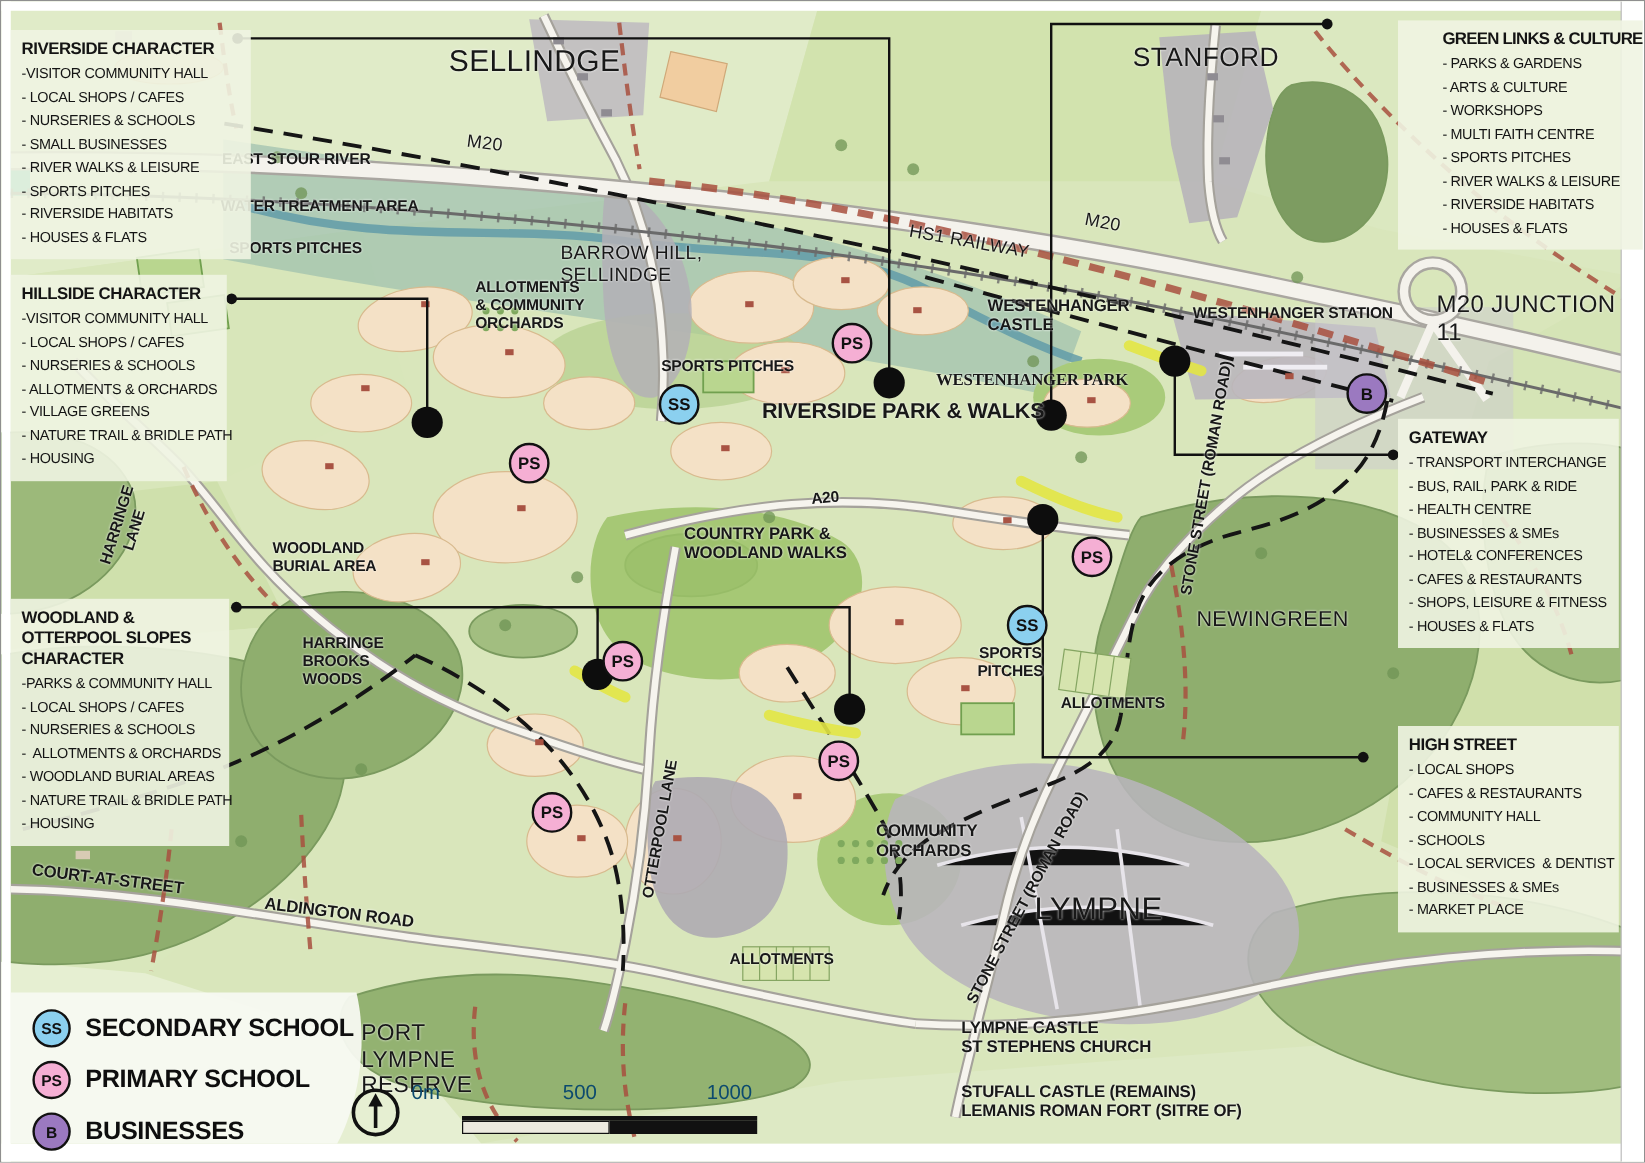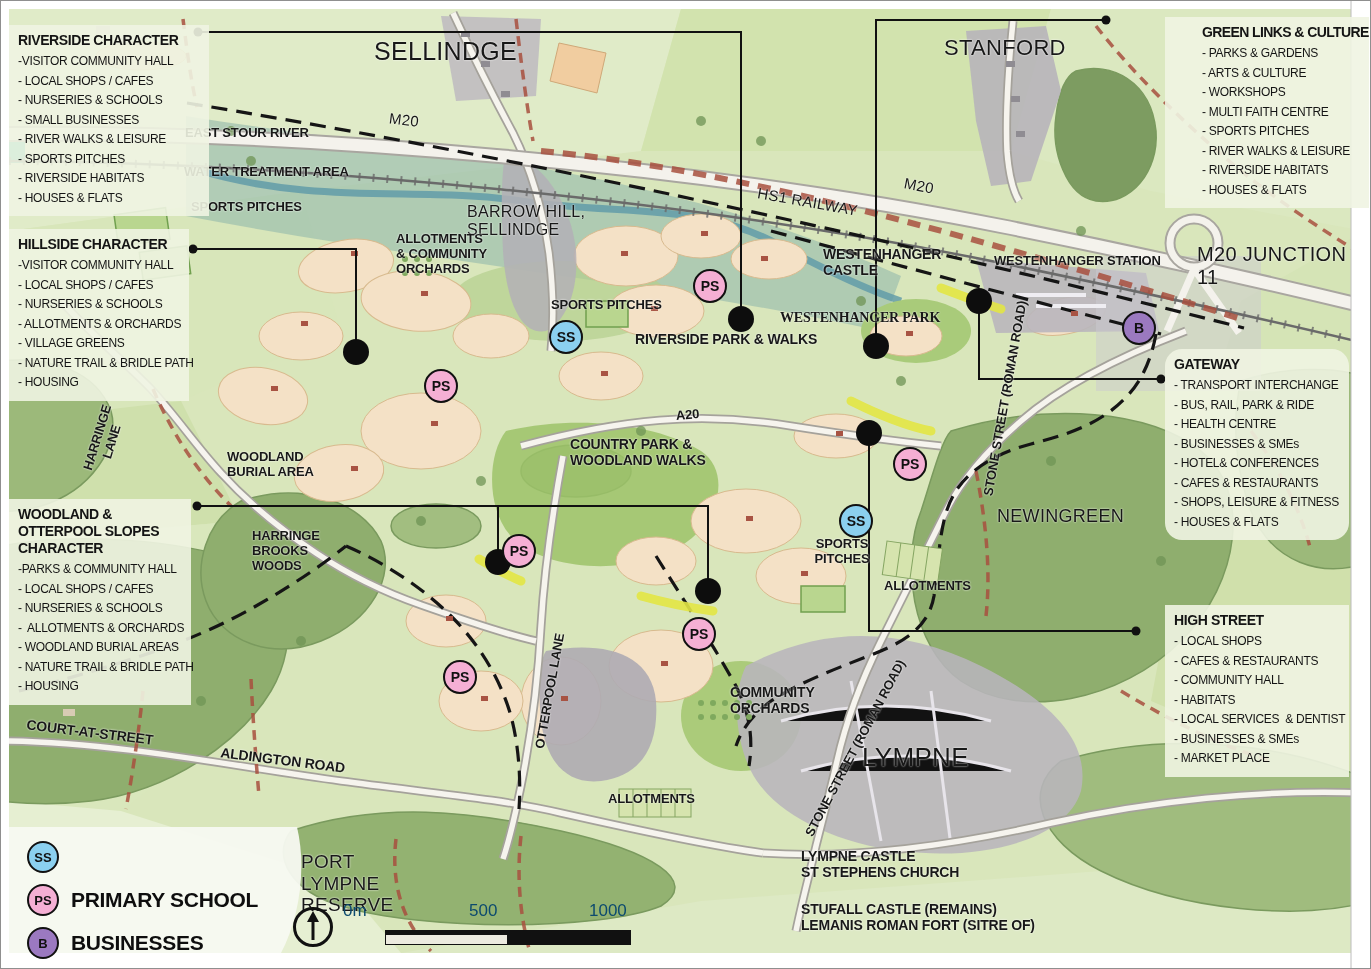--- a/index.html
+++ b/index.html
@@ -345,21 +345,21 @@
   <div class="mlabel town" style="left:1196px;top:242px;font-size:20px;">M20 JUNCTION 11</div>
   <div class="mlabel" style="left:184px;top:125px;">EAST STOUR RIVER</div>
   <div class="mlabel" style="left:183px;top:164px;">WATER TREATMENT AREA</div>
   <div class="mlabel" style="left:190px;top:199px;">SPORTS PITCHES</div>
   <div class="mlabel town" style="left:466px;top:202px;font-size:16px;">BARROW HILL,
 SELLINDGE</div>
   <div class="mlabel" style="left:395px;top:231px;">ALLOTMENTS
 &amp; COMMUNITY
 ORCHARDS</div>
   <div class="mlabel" style="left:550px;top:297px;">SPORTS PITCHES</div>
-  <div class="mlabel" style="left:634px;top:331px;font-size:14px;text-align:center;">RIVERSIDE PARK &amp; WALKS</div>
+  <div class="mlabel" style="left:634px;top:331px;font-size:18px;text-align:center;">RIVERSIDE PARK &amp; WALKS</div>
   <div class="mlabel" style="left:822px;top:246px;font-size:14px;">WESTENHANGER
 CASTLE</div>
   <div class="mlabel" style="left:779px;top:309px;font-size:14px;font-family:Liberation Serif, serif;">WESTENHANGER PARK</div>
   <div class="mlabel" style="left:993px;top:253px;">WESTENHANGER STATION</div>
   <div class="mlabel" style="left:906px;top:390px;white-space:nowrap;transform:rotate(-80deg);transform-origin:center center;">STONE STREET (ROMAN ROAD)</div>
   <div class="mlabel" style="left:756px;top:740px;white-space:nowrap;transform:rotate(-62deg);transform-origin:center center;">STONE STREET (ROMAN ROAD)</div>
   <div class="mlabel town" style="left:996px;top:505px;font-size:18px;">NEWINGREEN</div>
   <div class="mlabel" style="left:675px;top:407px;transform:rotate(-5deg);">A20</div>
   <div class="mlabel" style="left:569px;top:436px;font-size:14px;">COUNTRY PARK &amp;
 WOODLAND WALKS</div>
@@ -460,50 +460,51 @@
         <div class="co-item">- PARKS &amp; GARDENS</div>
         <div class="co-item">- ARTS &amp; CULTURE</div>
         <div class="co-item">- WORKSHOPS</div>
         <div class="co-item">- MULTI FAITH CENTRE</div>
         <div class="co-item">- SPORTS PITCHES</div>
         <div class="co-item">- RIVER WALKS &amp; LEISURE</div>
         <div class="co-item">- RIVERSIDE HABITATS</div>
         <div class="co-item">- HOUSES &amp; FLATS</div>
       </div>
   </div>
-  <div class="co" style="left:1164px;top:348px;width:184px;border-radius:17px;">
+  <div class="co" style="left:1164px;top:348px;width:184px;">
     <div class="co-title">GATEWAY</div>
     <div>
         <div class="co-item">- TRANSPORT INTERCHANGE</div>
         <div class="co-item">- BUS, RAIL, PARK &amp; RIDE</div>
         <div class="co-item">- HEALTH CENTRE</div>
         <div class="co-item">- BUSINESSES &amp; SMEs</div>
         <div class="co-item">- HOTEL&amp; CONFERENCES</div>
         <div class="co-item">- CAFES &amp; RESTAURANTS</div>
         <div class="co-item">- SHOPS, LEISURE &amp; FITNESS</div>
         <div class="co-item">- HOUSES &amp; FLATS</div>
       </div>
   </div>
   <div class="co" style="left:1164px;top:604px;width:184px;">
     <div class="co-title">HIGH STREET</div>
     <div>
         <div class="co-item">- LOCAL SHOPS</div>
         <div class="co-item">- CAFES &amp; RESTAURANTS</div>
         <div class="co-item">- COMMUNITY HALL</div>
-        <div class="co-item">- HABITATS</div>
+        <div class="co-item">- SCHOOLS</div>
         <div class="co-item">- LOCAL SERVICES  &amp; DENTIST</div>
         <div class="co-item">- BUSINESSES &amp; SMEs</div>
         <div class="co-item">- MARKET PLACE</div>
       </div>
   </div>
 
   <div class="legend-row" style="left:26px;top:840px;">
     <div class="legend-circle" style="background:#8bd0ef;">
         <span>SS</span>
       </div>
+    <div class="legend-label">SECONDARY SCHOOL</div>
   </div>
   <div class="legend-row" style="left:26px;top:883px;">
     <div class="legend-circle" style="background:#f5afd4;">
         <span>PS</span>
       </div>
     <div class="legend-label">PRIMARY SCHOOL</div>
   </div>
   <div class="legend-row" style="left:26px;top:926px;">
     <div class="legend-circle" style="background:#9b79c0;">
         <span>B</span>

